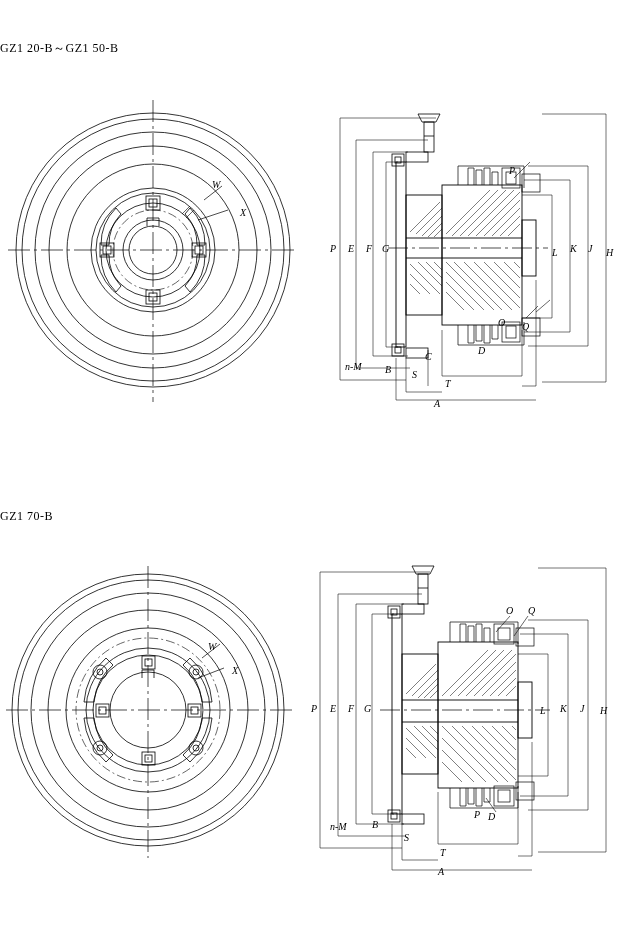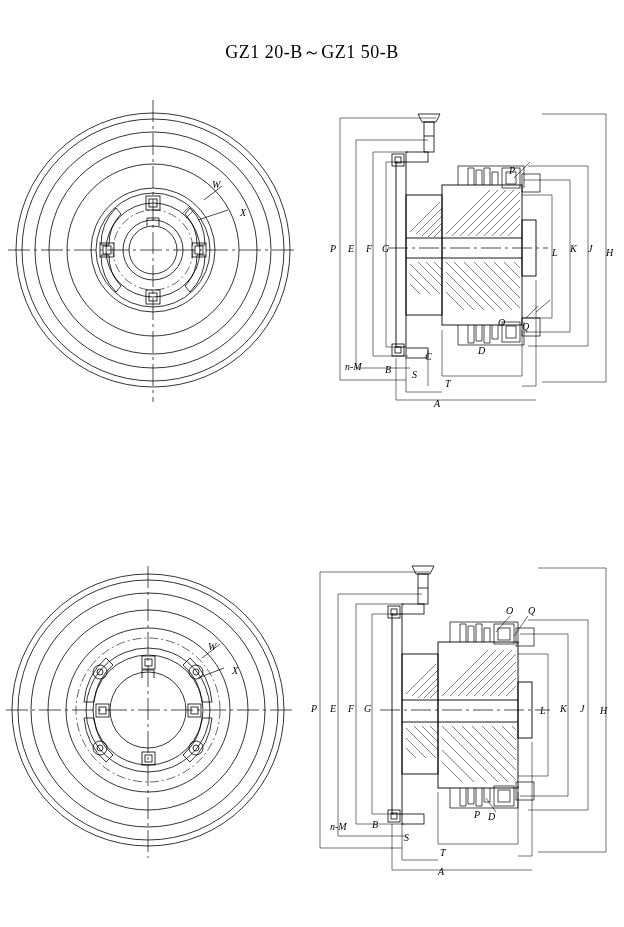--- a/index.html
+++ b/index.html
@@ -16,22 +16,21 @@
     overflow: hidden;
   }
   .page {
     position: relative;
     width: 624px;
     height: 927px;
   }
   .fig-title {
     position: absolute;
     width: 100%;
-    text-align: center;
-    font-size: 18px;
+    font-size: 12px;
     letter-spacing: 0.5px;
     font-family: "Liberation Serif", serif;
   }
   #title-top { top: 40px; }
   #title-bottom { top: 509px; }
 
   .fig {
     position: absolute;
   }
   .lbl {
@@ -285,20 +284,21 @@
   <div class="lbl" style="left:385px; top:365px;">B</div>
   <div class="lbl" style="left:425px; top:352px;">C</div>
   <div class="lbl" style="left:412px; top:370px;">S</div>
   <div class="lbl" style="left:445px; top:379px;">T</div>
   <div class="lbl" style="left:478px; top:346px;">D</div>
   <div class="lbl" style="left:434px; top:399px;">A</div>
   <div class="lbl" style="left:509px; top:166px;">P</div>
   <div class="lbl" style="left:498px; top:318px;">O</div>
   <div class="lbl" style="left:522px; top:322px;">Q</div>
 
+  <div class="fig-title" id="title-bottom">GZ1 70-B</div>
 
   <div class="fig" style="left:6px; top:552px;">
     <svg width="290" height="330" viewBox="0 0 290 330">
       <g class="ln" stroke-width="0.8">
         <circle cx="142" cy="158" r="136"></circle>
         <circle cx="142" cy="158" r="130"></circle>
         <circle cx="142" cy="158" r="117"></circle>
         <circle cx="142" cy="158" r="100"></circle>
         <circle cx="142" cy="158" r="82"></circle>
         <circle cx="142" cy="158" r="62"></circle>

